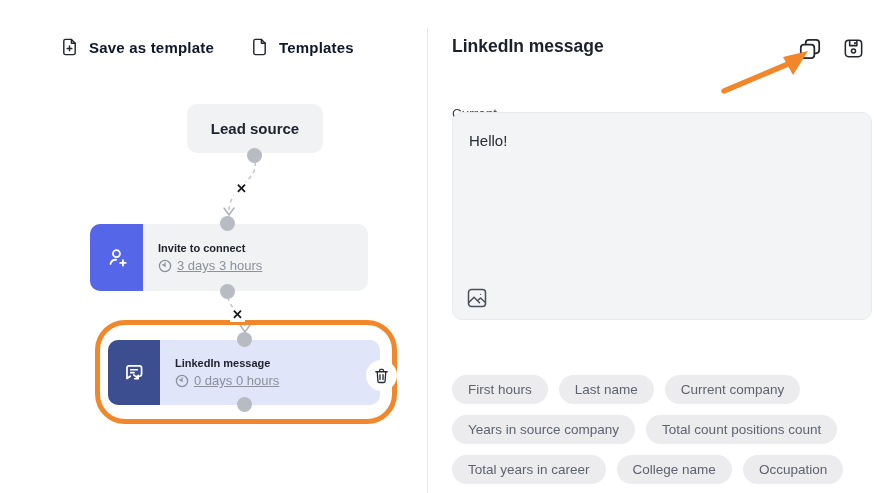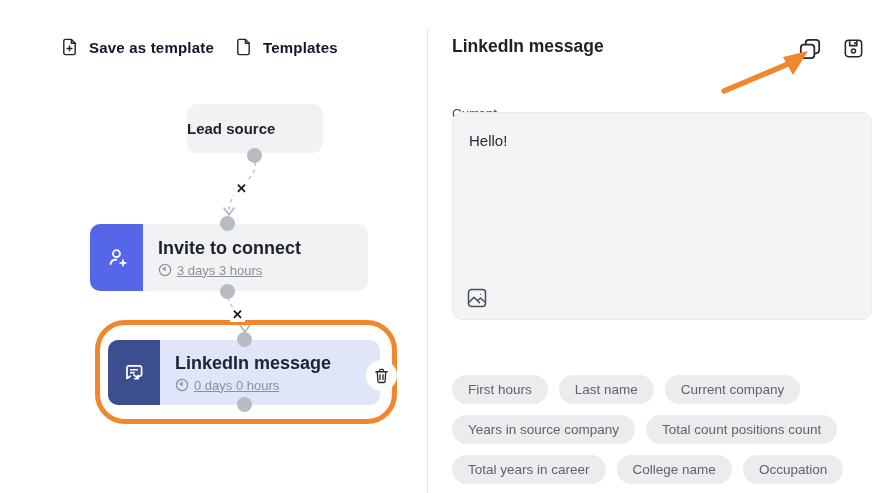--- a/index.html
+++ b/index.html
@@ -7,29 +7,29 @@
   body {
     position:relative; overflow:hidden; background:#ffffff;
     font-family:"Liberation Sans", sans-serif; color:#20242E;
   }
   .abs { position:absolute; }
 
   
   .tool-btn { display:flex; align-items:center; gap:10px; cursor:pointer; }
   .tool-btn .lbl { font-size:15px; font-weight:600; color:#0f172a; letter-spacing:.2px; }
   #btn-save-template { left:60px; top:37px; }
-  #btn-templates { left:234px; top:37px; }
+  #btn-templates { left:250px; top:37px; }
 
   
   #connector-svg { left:0; top:0; width:430px; height:493px; z-index:0; pointer-events:none; }
 
   .node { border-radius:10px; background:#F1F2F4; z-index:2; display:flex; align-items:stretch; }
-  #node-lead { left:187px; top:104px; width:136px; height:49px; align-items:center; justify-content:flex-start; }
+  #node-lead { left:187px; top:104px; width:136px; height:49px; align-items:center; justify-content:center; }
   #node-lead .node-title { font-size:15px; }
-  .node-title { font-weight:700; color:#20242E; font-size:18px; }
+  .node-title { font-weight:700; color:#20242E; font-size:11px; }
   .node-delay { display:flex; align-items:center; gap:5px; margin-top:4px; color:#8B909B; font-size:13px;text-decoration:underline; }
 
   #node-invite { left:90px; top:224px; width:278px; height:67px; }
   #node-message { left:108px; top:340px; width:272px; height:65px; background:#E1E5F9; }
 
   .icon-box { width:53px; border-radius:10px 0 0 10px; display:flex; align-items:center; justify-content:center; flex:0 0 auto; }
   #node-invite .icon-box { background:#5666E8; }
   #node-message .icon-box { width:52px; background:#3C4D90; }
   .node-body { display:flex; flex-direction:column; justify-content:center; padding-left:15px; }
 

